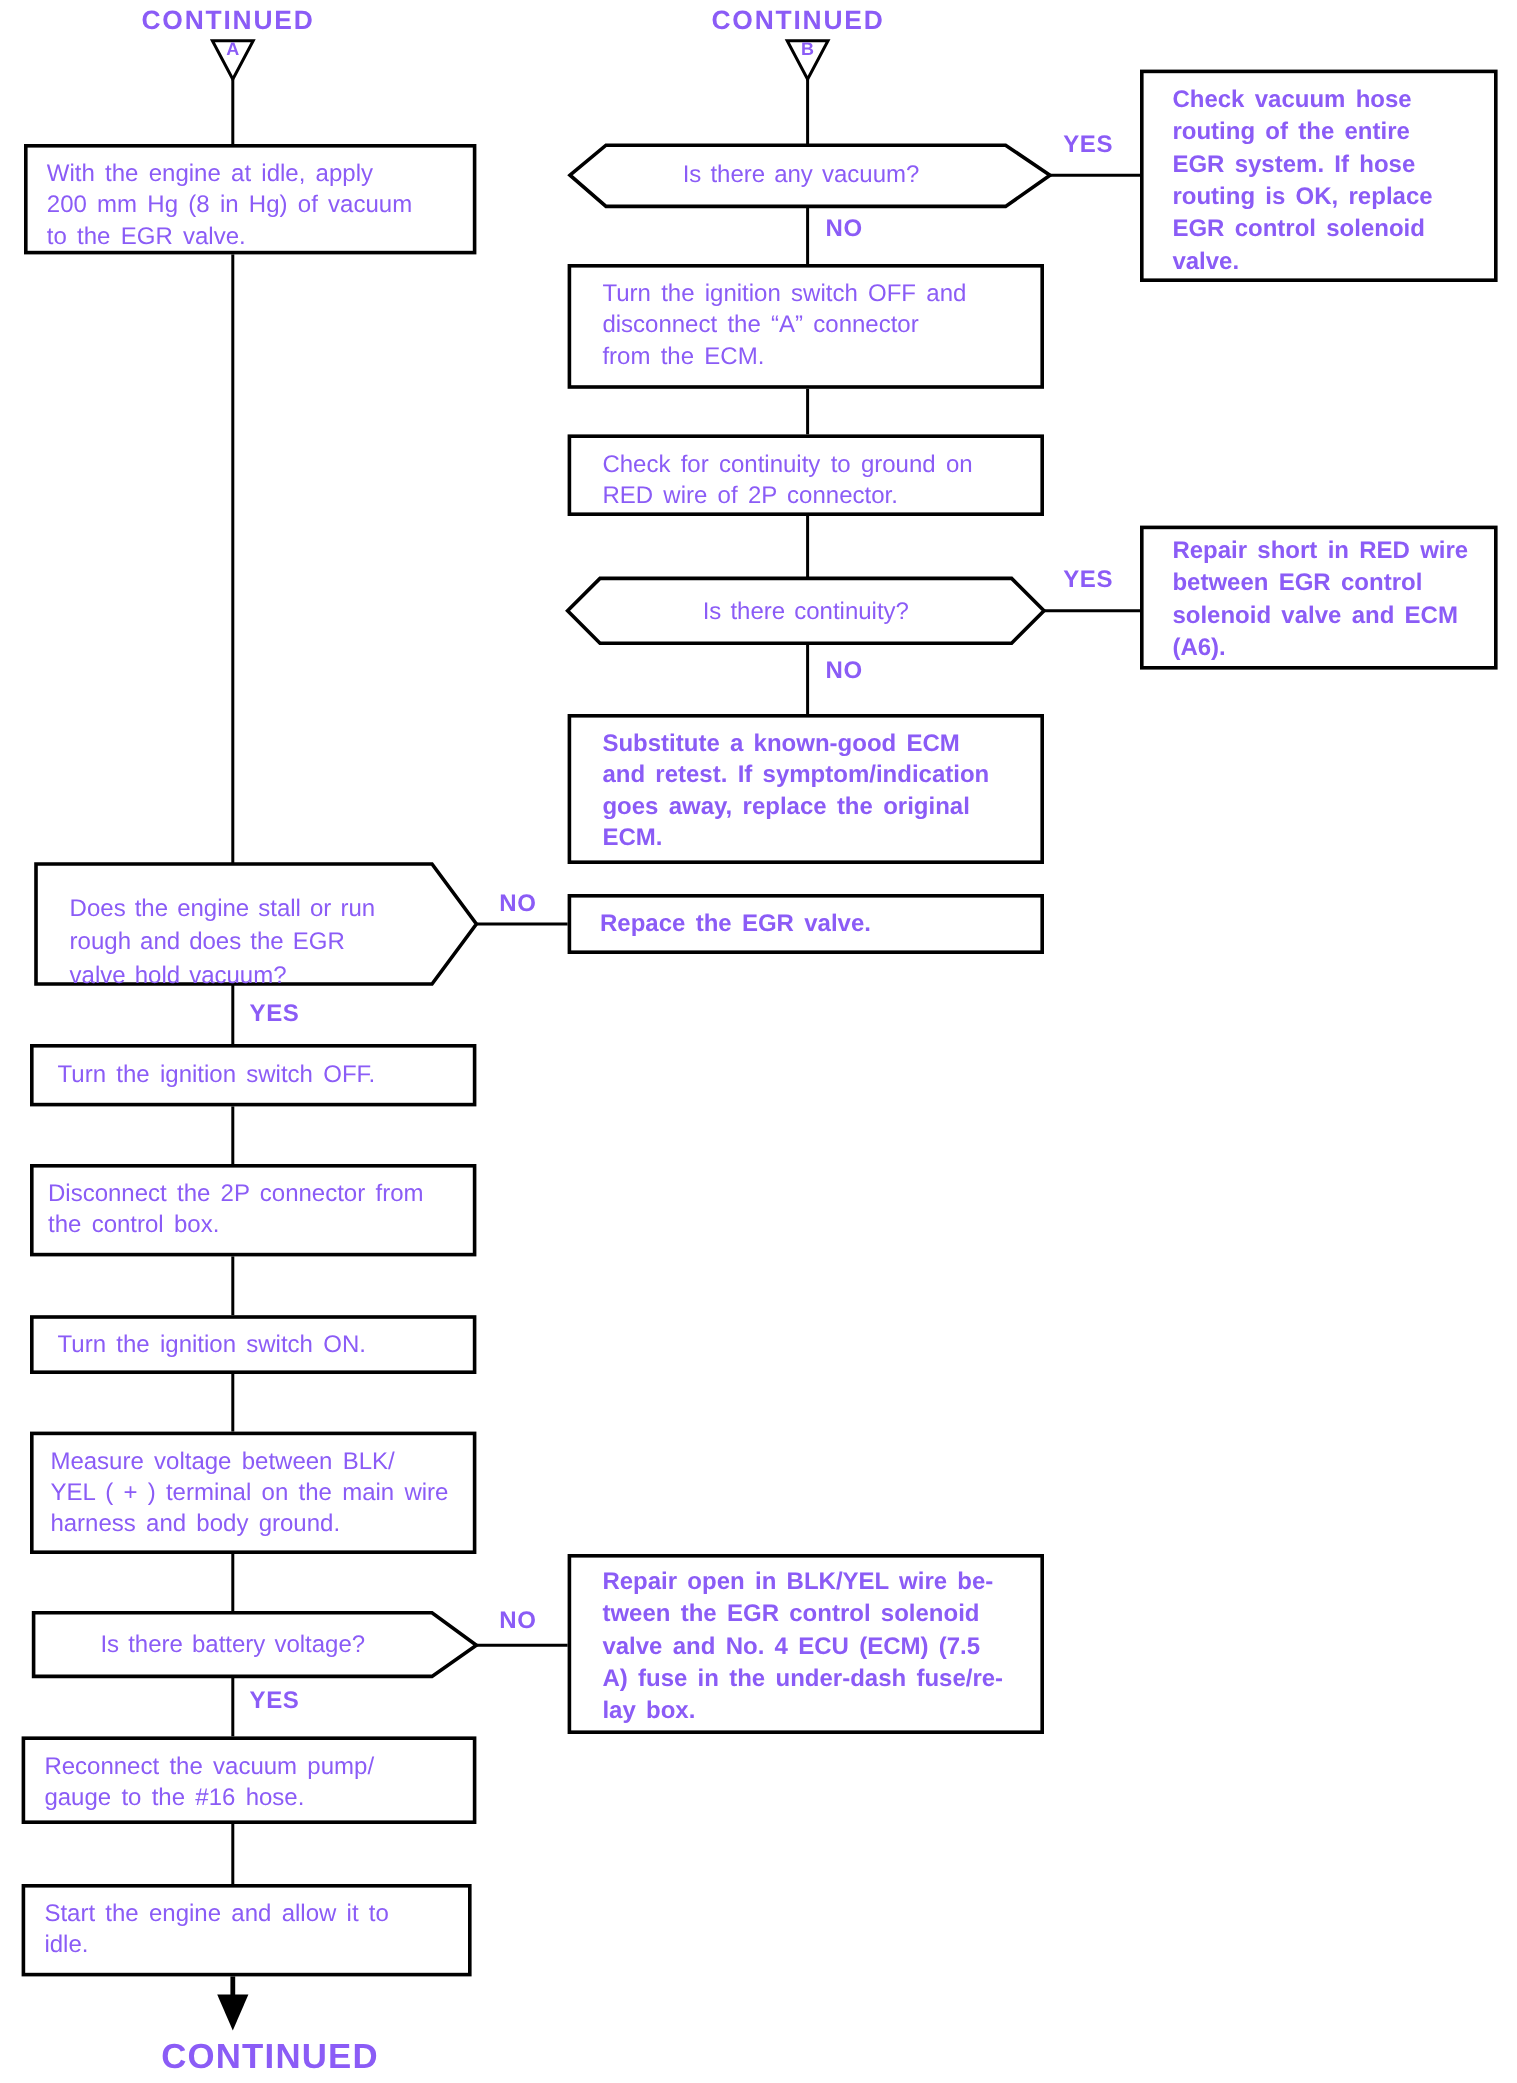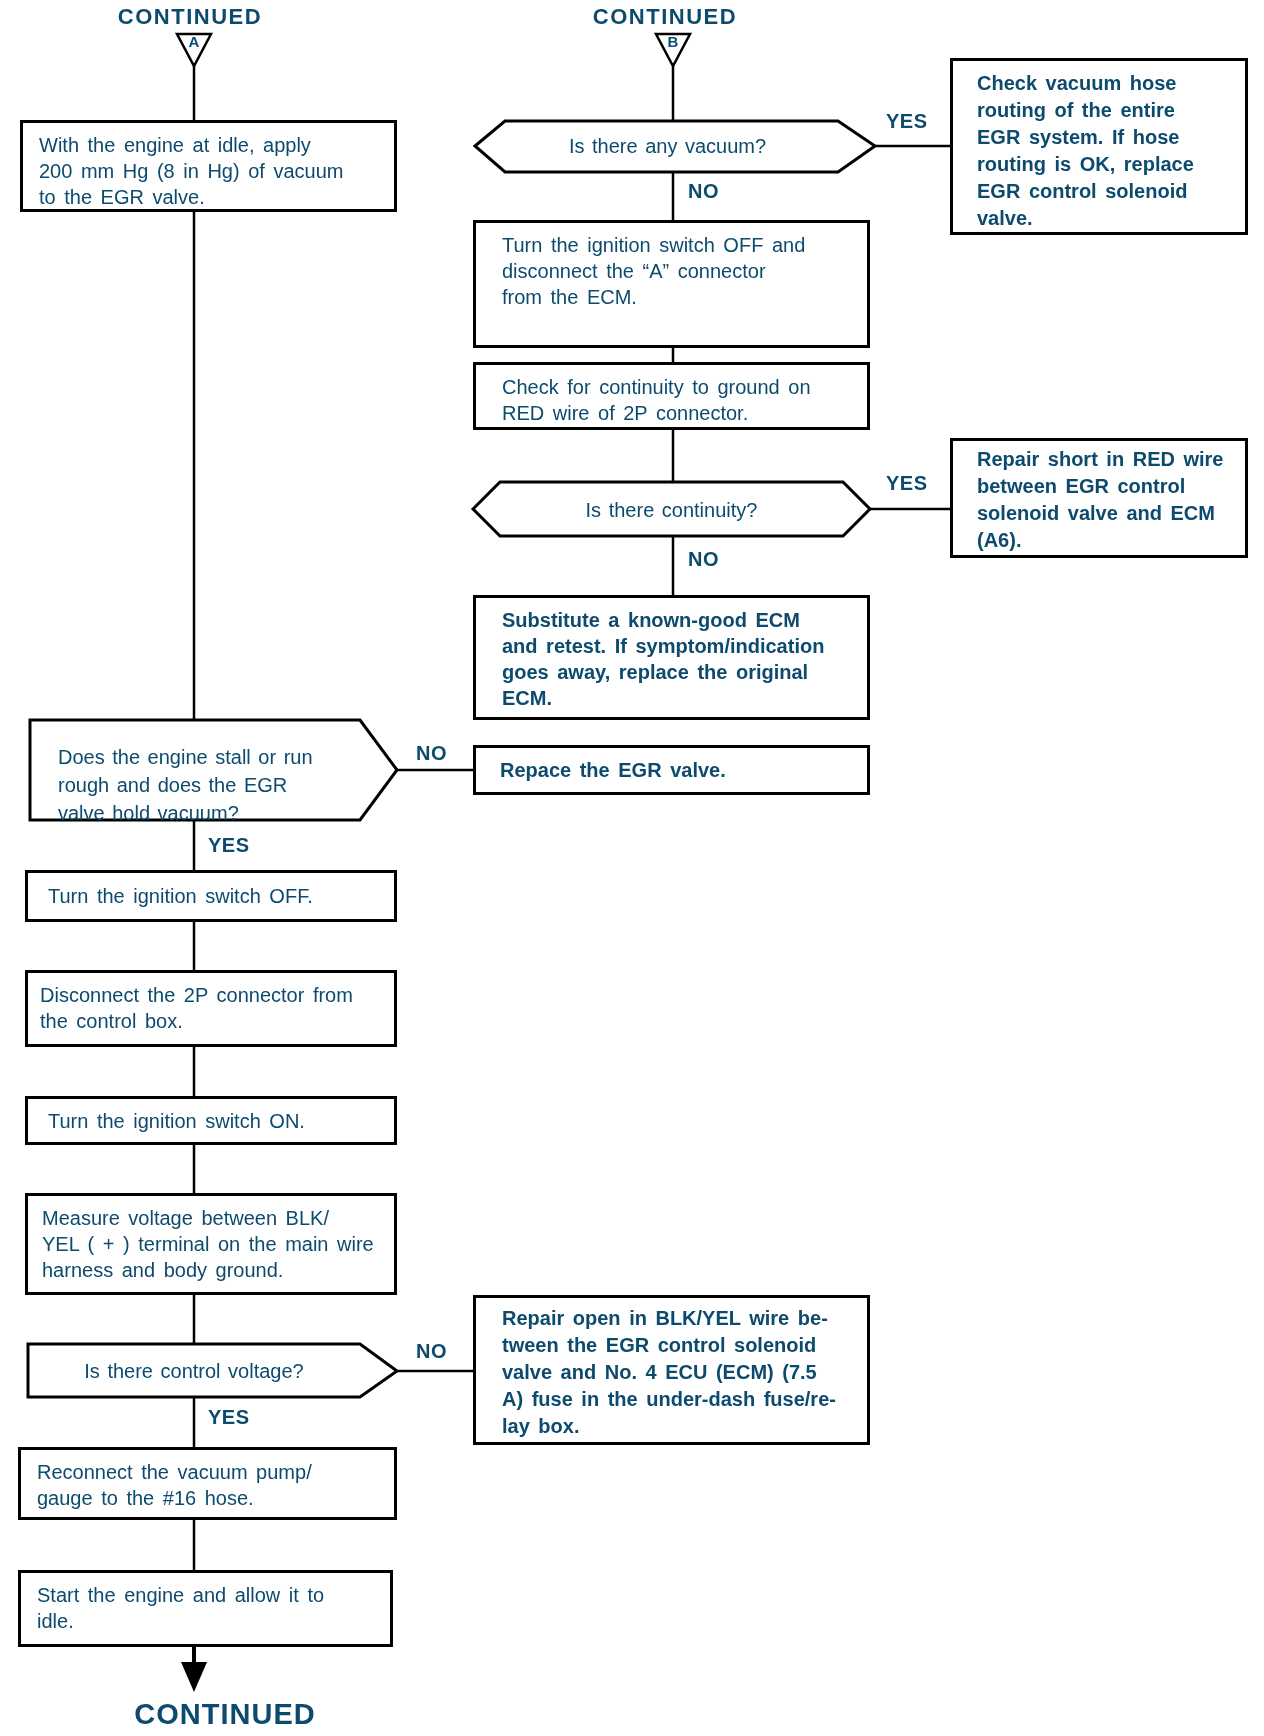--- a/index.html
+++ b/index.html
@@ -1,18 +1,18 @@
 <!DOCTYPE html>
 <html><head>
 <meta charset="utf-8">
 <style>
   html,body { margin:0; padding:0; background:#ffffff; }
   #canvas {
     position:relative; width:1264px; height:1736px; background:#ffffff;
-    font-family:"Liberation Sans", sans-serif; color:#0c4a6e; overflow:hidden;
+    font-family:"Liberation Sans", sans-serif; color:#8b5cf6; overflow:hidden;
   }
   svg.layer { position:absolute; left:0; top:0; }
   .box {
     position:absolute; box-sizing:border-box; border:3px solid #000;
     background:#fff; font-size:20px; line-height:26px;
     white-space:pre-line; word-spacing:3px; padding:9px 10px 20px 16px;
   }
   .bold { font-weight:bold; }
   .vc { display:flex; align-items:center; padding-top:0; padding-bottom:0; }
   .rpad { padding-left:26px; }
@@ -85,38 +85,38 @@
 
   <div class="box" style="left:25px; top:970px; width:372px; height:77px; padding-left:12px;">Disconnect the 2P connector from
 the control box.</div>
 
   <div class="box vc" style="left:25px; top:1096px; width:372px; height:49px; padding-left:20px;">Turn the ignition switch ON.</div>
 
   <div class="box" style="left:25px; top:1193px; width:372px; height:102px; padding-left:14px;">Measure voltage between BLK/
 YEL ( + ) terminal on the main wire
 harness and body ground.</div>
 
-  <div class="dec-text center" style="left:28px; top:1357px; width:332px;">Is there control voltage?</div>
+  <div class="dec-text center" style="left:28px; top:1357px; width:332px;">Is there battery voltage?</div>
 
   <div class="box" style="left:18px; top:1447px; width:379px; height:73px;">Reconnect the vacuum pump/
 gauge to the #16 hose.</div>
 
   <div class="box" style="left:18px; top:1570px; width:375px; height:77px;">Start the engine and allow it to
 idle.</div>
 
   <div class="dec-text center" style="left:475px; top:132px; width:385px;">Is there any vacuum?</div>
 
   <div class="box bold tight" style="left:950px; top:58px; width:298px; height:177px;">Check vacuum hose
 routing of the entire
 EGR system. If hose
 routing is OK, replace
 EGR control solenoid
 valve.</div>
 
-  <div class="box rpad" style="left:473px; top:220px; width:397px; height:128px;">Turn the ignition switch OFF and
+  <div class="box rpad" style="left:473px; top:220px; width:397px; height:104px;">Turn the ignition switch OFF and
 disconnect the “A” connector
 from the ECM.</div>
 
   <div class="box rpad" style="left:473px; top:362px; width:397px; height:68px;">Check for continuity to ground on
 RED wire of 2P connector.</div>
 
   <div class="dec-text center" style="left:473px; top:496px; width:397px;">Is there continuity?</div>
 
   <div class="box bold tight" style="left:950px; top:438px; width:298px; height:120px; padding-top:5px;">Repair short in RED wire
 between EGR control

